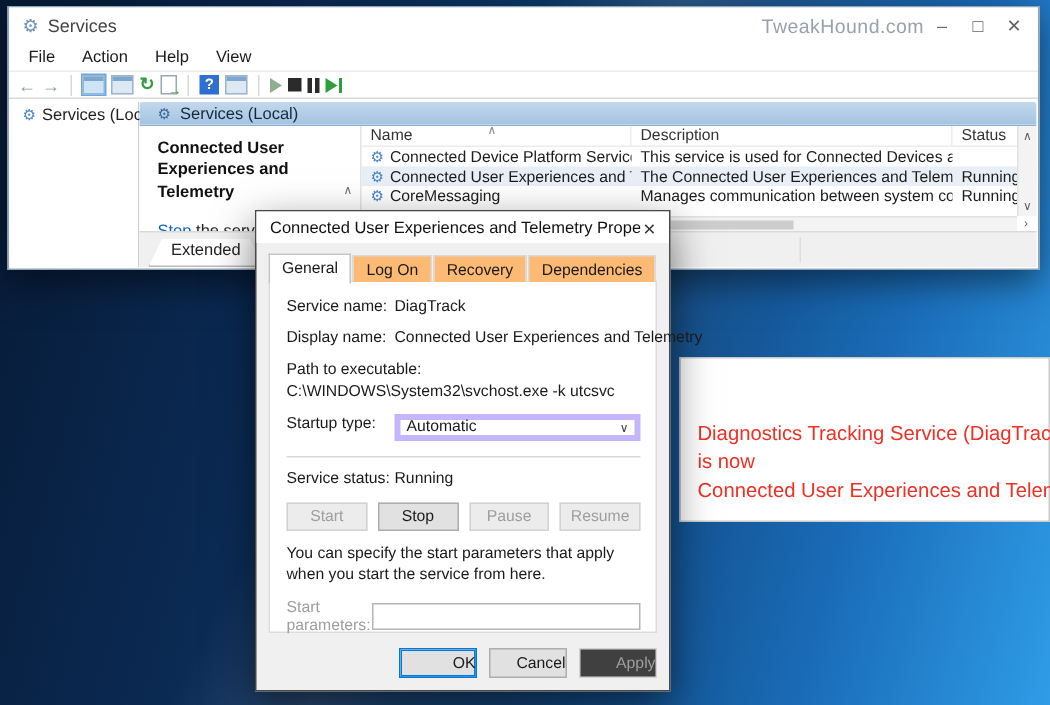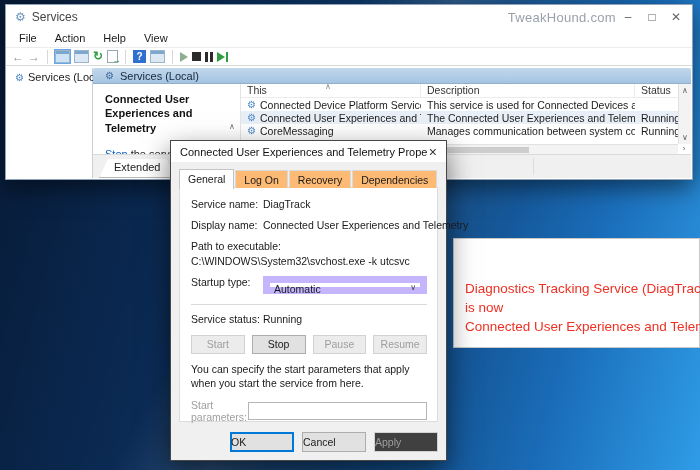--- a/index.html
+++ b/index.html
@@ -91,35 +91,35 @@
   .dlg-page { position:absolute; left:8px; right:8px; top:46px; bottom:38px; background:#fff; border:1px solid #dcdcdc; padding:10px 10px 0 11px; }
   .frow { display:flex; margin-bottom:9px; }
   .flabel { width:72px; flex:none; color:#1a1a1a; }
   .fvalue { flex:1; white-space:nowrap; }
   .desc-box { flex:1; height:27px; border:1px solid #848484; position:relative; padding:1px 14px 0 3px;
     line-height:12px; overflow:hidden; }
   .desc-scroll { position:absolute; right:0; top:0; bottom:0; width:12px; border-left:1px solid #e0e0e0;
     display:flex; flex-direction:column; justify-content:space-between; align-items:center; font-size:7px; color:#555; padding:1px 0; }
   .path-label { margin:2px 0 3px 0; }
   .path-value { margin-bottom:9px; white-space:nowrap; }
-  .select { flex:1; height:18px; border:7px solid #c4b5fd; background:#fff; display:flex; align-items:flex-start;
+  .select { flex:1; height:18px; border:4px solid #c4b5fd; background:#fff; display:flex; align-items:flex-end;
     padding-left:4px; position:relative; }
   .select .chev { position:absolute; right:4px; font-size:8px; color:#444; }
   .hr { border-top:1px solid #d9d9d9; margin:10px 0 8px 0; }
   .btn-row { display:flex; gap:7px; margin:10px 0 8px 0; }
   .btn { width:58px; height:19px; background:#e1e1e1; border:1px solid #adadad; font-size:10.5px; color:#1a1a1a;
     text-align:center; line-height:17px; }
   .btn.disabled { background:#ececec; border-color:#d2d2d2; color:#9e9e9e; }
   .note { line-height:1.35; margin-bottom:9px; color:#1a1a1a; }
   .sp-row { display:flex; align-items:center; }
   .sp-label { width:86px; color:#9e9e9e; }
   .sp-input { flex:1; height:18px; border:1px solid #b5b5b5; background:#fff; }
   .dlg-footer { position:absolute; right:8px; bottom:8px; display:flex; gap:8px; }
-  .fbtn { width:64px; height:20px; background:#e1e1e1; border:1px solid #adadad; font-size:10.5px; color:#1a1a1a;
-    text-align:left; line-height:18px; }
+  .fbtn { width:52px; height:20px; background:#e1e1e1; border:1px solid #adadad; font-size:10.5px; color:#1a1a1a;
+    text-align:right; line-height:18px; }
   .fbtn.focused { border:1px solid #0078d7; box-shadow:inset 0 0 0 1px #0078d7; }
   .fbtn.disabled { background:#404040; border-color:#d2d2d2; color:#9e9e9e; }
 
   
   .annotation { position:absolute; left:453px; top:238px; width:247px; height:110px; background:#fff;
     border:1px solid #c9c9c9; padding:40px 0 0 11px; }
   .ann-line { font-size:13.5px; color:#ee3124; line-height:19px; white-space:nowrap; }
 </style>
 </head>
 <body>
@@ -188,21 +188,21 @@
           </div>
           <div class="mini-scroll">
             <span>∧</span>
             <span>∨</span>
           </div>
         </div>
 
         <div class="list-panel">
           <div class="list-header">
             <span class="sort-caret">∧</span>
-            <div class="col-name">This</div>
+            <div class="col-name">Name</div>
             <div class="col-desc">Description</div>
             <div class="col-status">Status</div>
           </div>
           <div class="list-rows">
             <div class="svc-row">
               <div class="col-name">
                   <span class="gear">⚙</span>
                   <span>Connected Device Platform Service</span>
                 </div>
               <div class="col-desc">This service is used for Connected Devices and Univers...</div>

